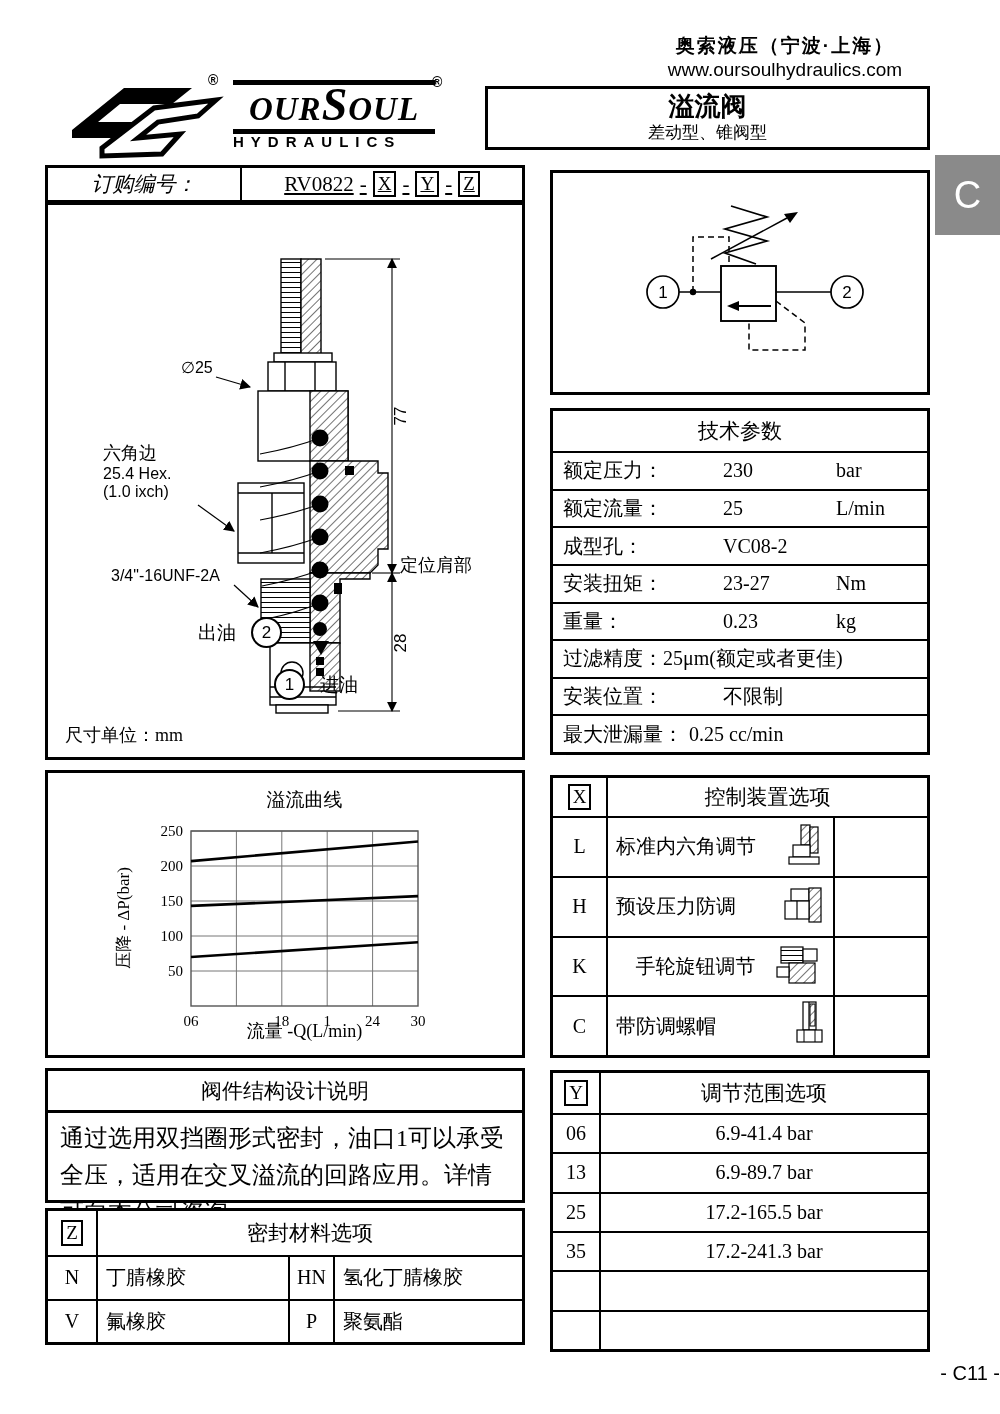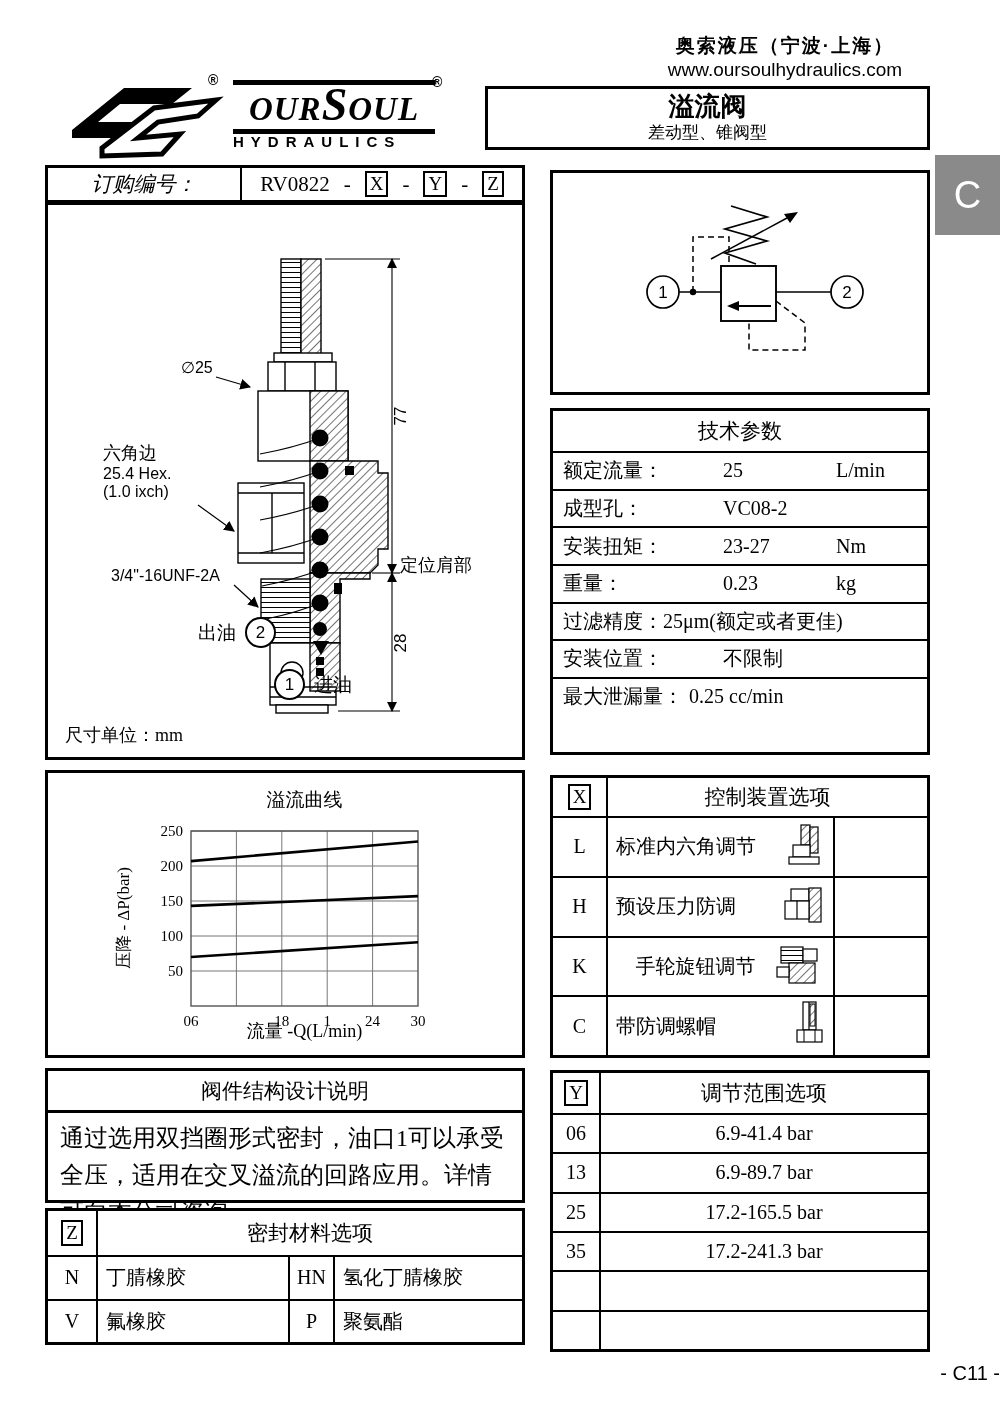--- a/index.html
+++ b/index.html
@@ -23,31 +23,31 @@
   .titlebox{left:485px;top:86px;width:445px;height:64px;display:flex;flex-direction:column;
             align-items:center;justify-content:center;}
   .titlebox .t1{font-size:26px;font-weight:bold;line-height:30px;}
   .titlebox .t2{font-size:17px;line-height:22px;}
   .ctab{position:absolute;left:935px;top:155px;width:65px;height:80px;color:#fff;
         font:38px "Liberation Sans",sans-serif;display:flex;align-items:center;justify-content:center;}
 
   
   .orderbar{left:45px;top:165px;width:480px;height:38px;display:grid;grid-template-columns:194px 1fr;font-size:21px;}
   .orderbar .oc1{display:flex;align-items:center;justify-content:center;border-right:2px solid #000;font-style:italic;}
-  .orderbar .oc2{display:flex;align-items:center;justify-content:center;gap:14px;}
+  .orderbar .oc2{display:flex;align-items:center;justify-content:center;gap:6px;text-decoration:underline;}
   .lbox{display:inline-block;border:2px solid #000;padding:0 3px;line-height:22px;font-size:19px;}
 
   
   .drawbox{left:45px;top:202px;width:480px;height:558px;}
   .drawbox svg{position:absolute;left:0;top:0;}
   .dlabel{position:absolute;font:16px "Liberation Sans",sans-serif;white-space:nowrap;}
   .dlabel-cjk{position:absolute;font:18px "Liberation Serif",serif;white-space:nowrap;}
   .circnum{display:inline-flex;width:27px;height:27px;border:2px solid #000;border-radius:50%;
            align-items:center;justify-content:center;font:17px "Liberation Sans",sans-serif;background:#fff;}
-  .portrow{position:absolute;display:flex;align-items:center;gap:9px;font:19px "Liberation Serif",serif;}
+  .portrow{position:absolute;display:flex;align-items:center;gap:15px;font:19px "Liberation Serif",serif;}
 
   
   .schembox{left:550px;top:170px;width:380px;height:225px;}
 
   
   .techtable{left:550px;top:408px;width:380px;height:347px;display:grid;grid-template-rows:40px repeat(8,1fr);font-size:20px;}
   .tt-title{display:flex;align-items:center;justify-content:center;font-size:21px;}
   .tt-row{display:flex;align-items:center;border-top:2px solid #000;padding-left:10px;box-sizing:border-box;}
   .tt-row .lbl{width:160px;flex:none;}
   .tt-row .val{width:113px;flex:none;}
@@ -253,20 +253,25 @@
         <circle cx="140" cy="119" r="3.2"></circle>
       </g>
       <text x="110" y="125" text-anchor="middle" font-size="17" font-family="Liberation Sans,sans-serif">1</text>
       <text x="294" y="125" text-anchor="middle" font-size="17" font-family="Liberation Sans,sans-serif">2</text>
     </svg>
   </div>
 
   <div class="box techtable">
     <div class="tt-title">技术参数</div>
     <div class="tt-row">
+      <span class="lbl">额定压力：</span>
+        <span class="val">230</span>
+        <span>bar</span>
+    </div>
+    <div class="tt-row">
       <span class="lbl">额定流量：</span>
         <span class="val">25</span>
         <span>L/min</span>
     </div>
     <div class="tt-row">
       <span class="lbl">成型孔：</span>
         <span class="val">VC08-2</span>
         <span></span>
     </div>
     <div class="tt-row">

